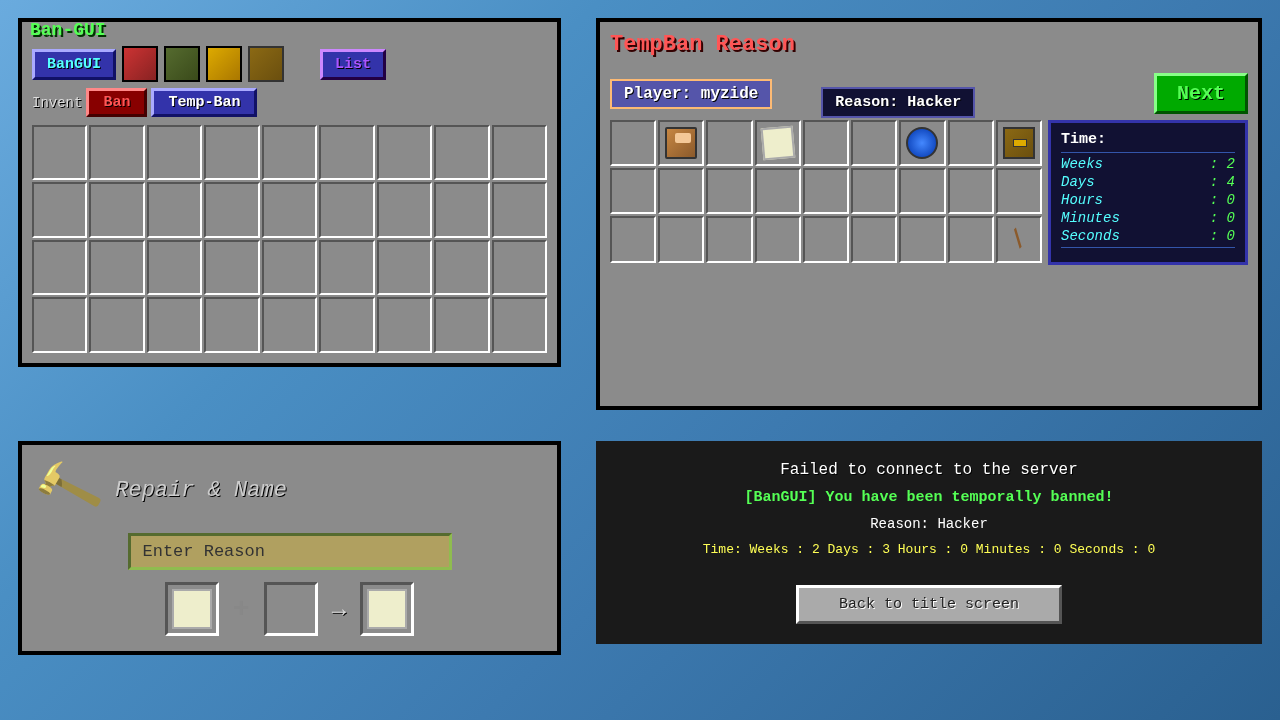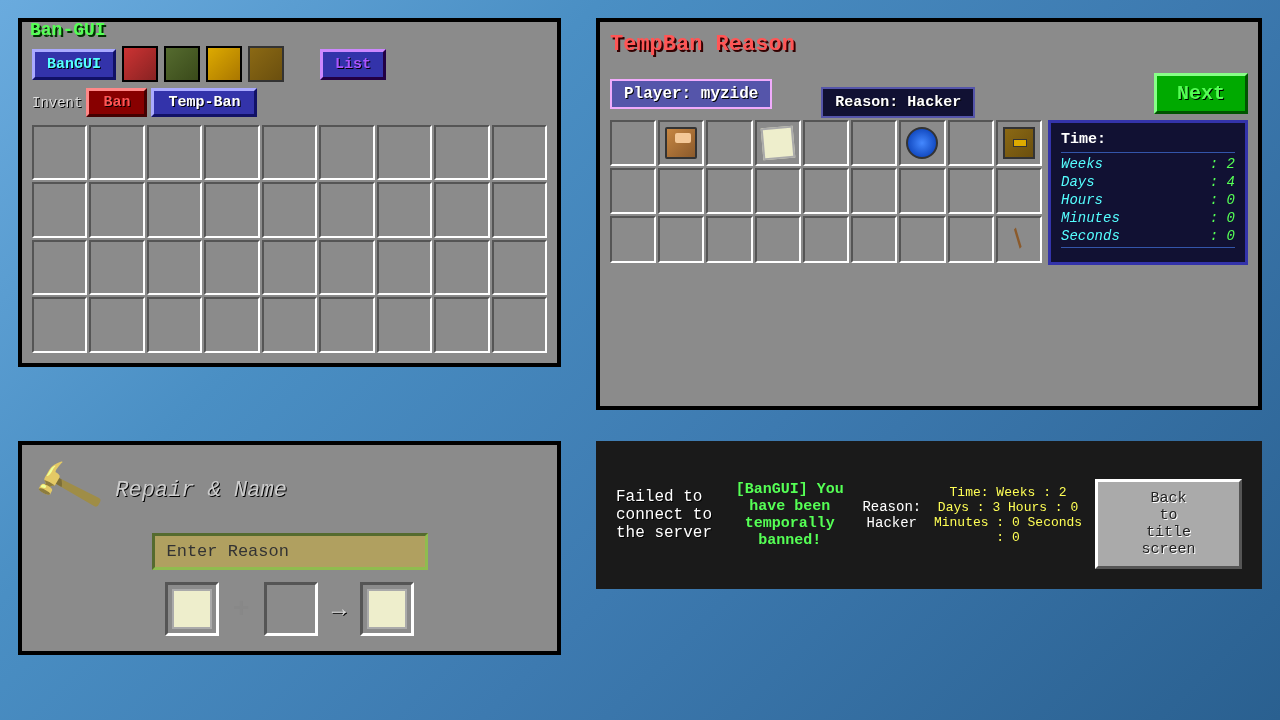--- a/index.html
+++ b/index.html
@@ -159,21 +159,21 @@
 
     .tempban-header-row {
       display: flex;
       align-items: center;
       gap: 8px;
       margin-bottom: 6px;
     }
 
     .player-label-box {
       background: #5555aa;
-      border: 2px solid #f0abfc;
+      border: 2px solid #fdba74;
       color: #ffffff;
       font-family: 'Courier New', monospace;
       font-size: 16px;
       font-weight: bold;
       padding: 4px 12px;
       text-shadow: 1px 1px #000;
     }
 
     .btn-next {
       background: #00aa00;
@@ -328,21 +328,21 @@
 
     .repair-input {
       background: #b0a060;
       border: 3px solid #556b2f;
       border-right-color: #8fbc4f;
       border-bottom-color: #8fbc4f;
       color: #333;
       font-family: 'Courier New', monospace;
       font-size: 17px;
       padding: 6px 12px;
-      width: 276px;
+      width: 324px;
       outline: none;
       text-shadow: none;
     }
 
     .repair-crafting {
       display: flex;
       align-items: center;
       gap: 14px;
     }
 
@@ -368,21 +368,21 @@
       font-size: 24px;
       color: #ddd;
       text-shadow: 1px 1px #000;
     }
 
     
     .disconnect-panel {
       margin: 5px 10px 10px 5px;
       background: #1a1a1a;
       display: flex;
-      flex-direction: row;
+      flex-direction: column;
       align-items: center;
       justify-content: center;
       gap: 10px;
       padding: 20px;
     }
 
     .disconnect-title {
       color: #ffffff;
       font-size: 16px;
       font-family: 'Courier New', monospace;

